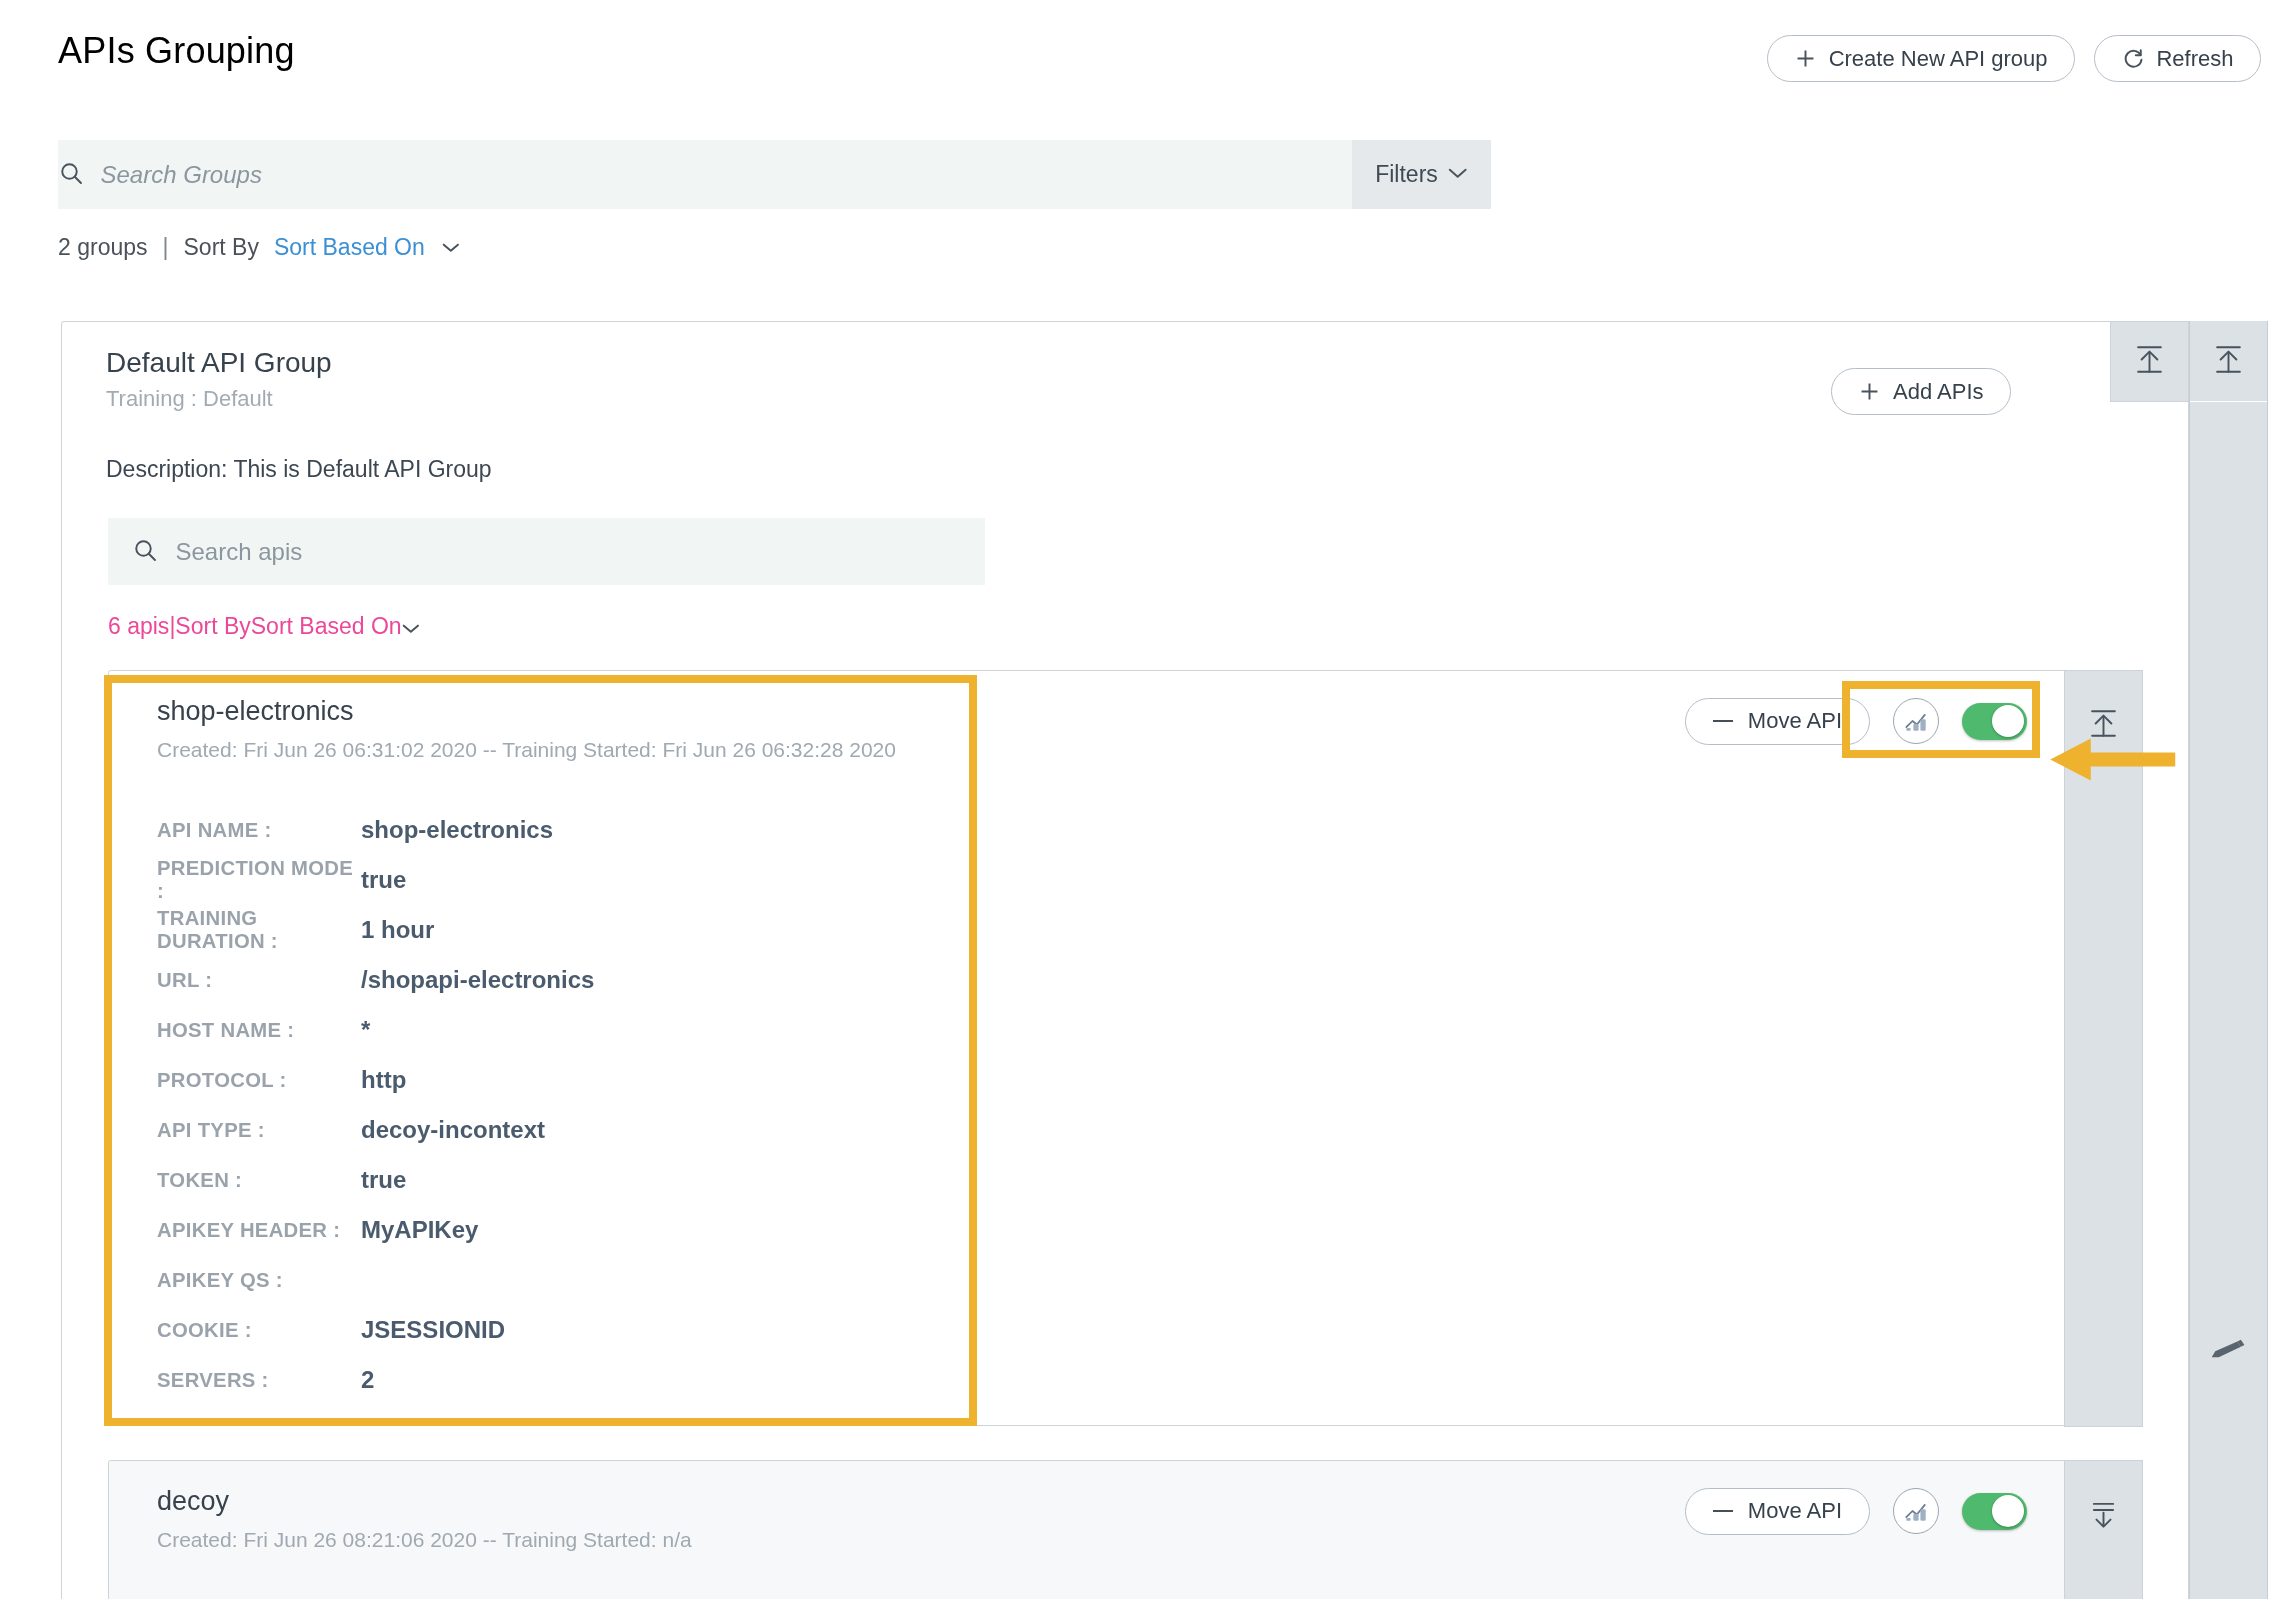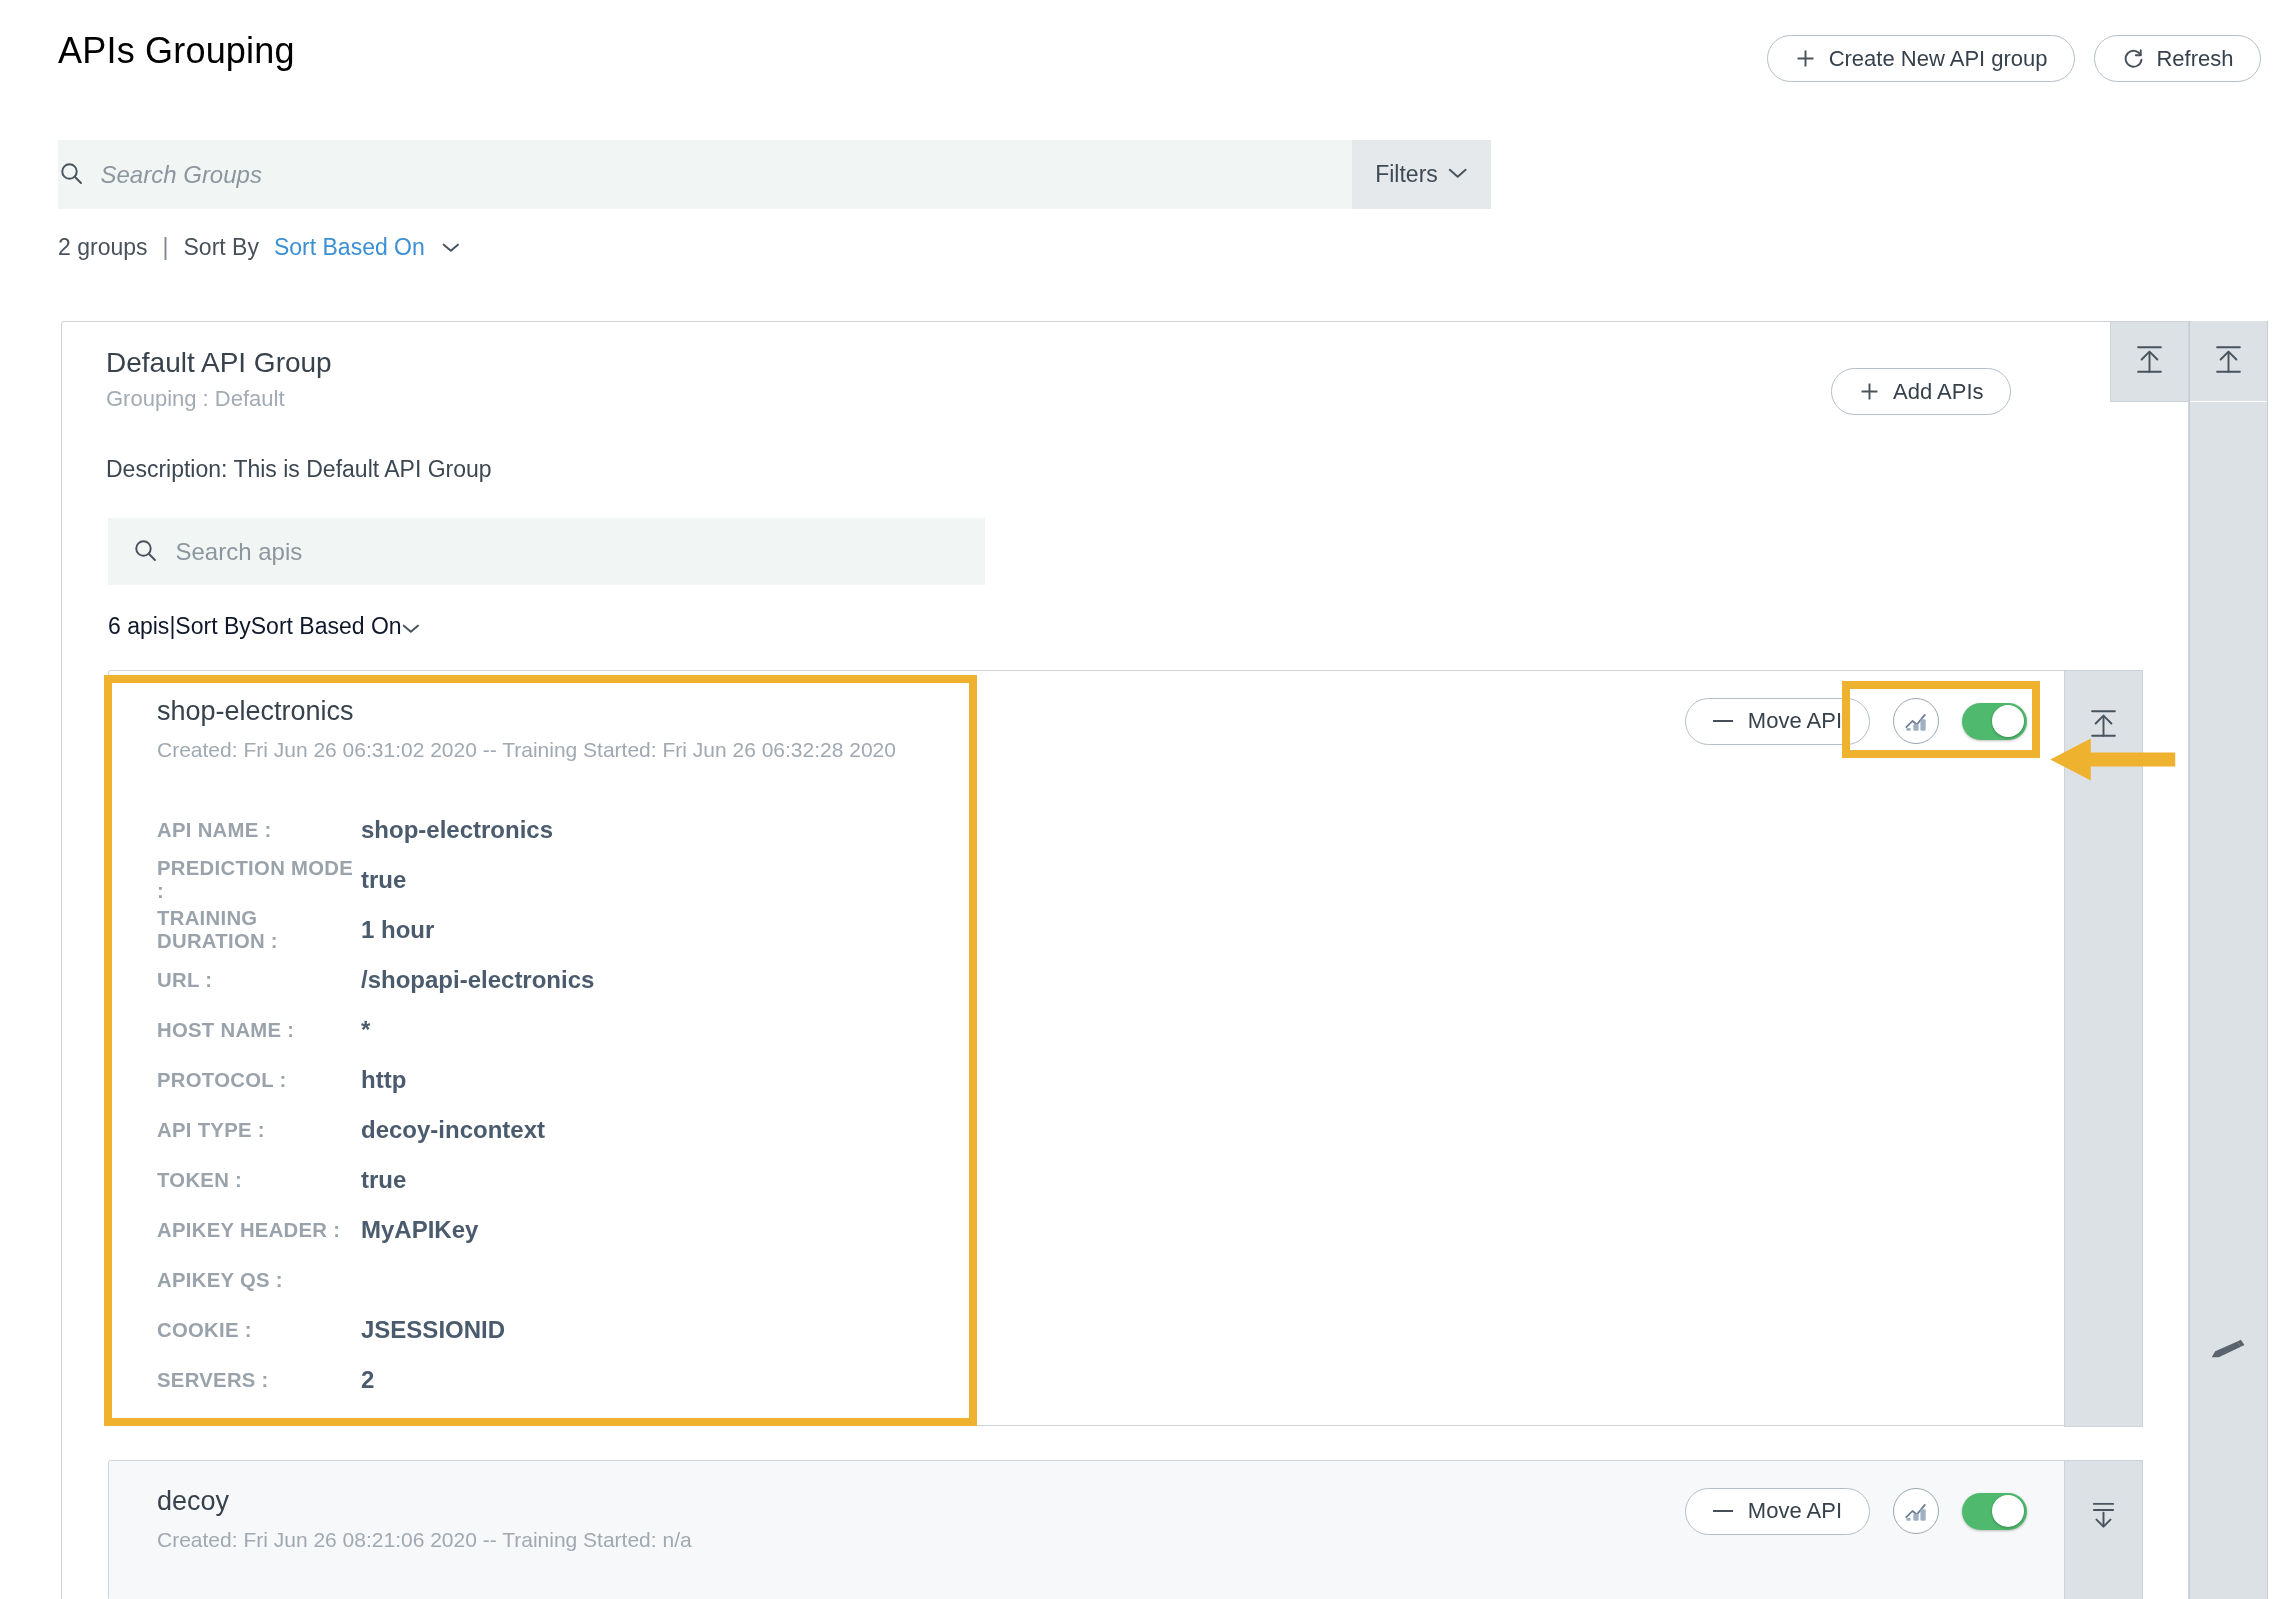--- a/index.html
+++ b/index.html
@@ -90,21 +90,21 @@
     position: absolute; left: 46px; top: 196px;
     width: 877px; height: 67px;
     background: #f1f6f5;
     display: flex; align-items: center; padding-left: 24px; gap: 17px;
   }
   .api-search .placeholder {
     font-size: 24px; color: #8c969f; 
   }
   .api-sort-row {
     position: absolute; left: 46px; top: 291px;
-    font-size: 23px; color: #0f172a;
+    font-size: 23px; color: #ec4899;
     display: flex; align-items: flex-start;
   }
   .add-apis-btn { position: absolute; right: 177px; top: 46px; }
 
   
   .group-rail-btn {
     position: absolute; right: -1.3px; top: -1.3px;
     width: 79px; height: 81px; background: #dbe1e4;
     border: 0.9px solid #cdd3d8;
     display: flex; align-items: center; justify-content: center;
@@ -274,21 +274,21 @@
     <svg width="17.7" height="11.5" viewBox="0 0 20 13">
         <path d="M2 3 L10 10 L18 3" class="icon-stroke" stroke="#5d6771" stroke-width="2" stroke-linecap="round" stroke-linejoin="round"></path>
       </svg>
   </span>
 </div>
 
 <div class="group-card">
 
   <div class="group-head">
     <div class="group-name">Default API Group</div>
-    <div class="group-type">Grouping : Default</div>
+    <div class="group-type">Training : Default</div>
   </div>
 
   <button class="pill-btn add-apis-btn">
     <span class="glyph">
       <svg width="23" height="23" viewBox="0 0 26 26">
           <path d="M13 4 V22 M4 13 H22" class="icon-stroke" stroke-width="2.4"></path>
         </svg>
     </span>
     <span>Add APIs</span>
   </button>

